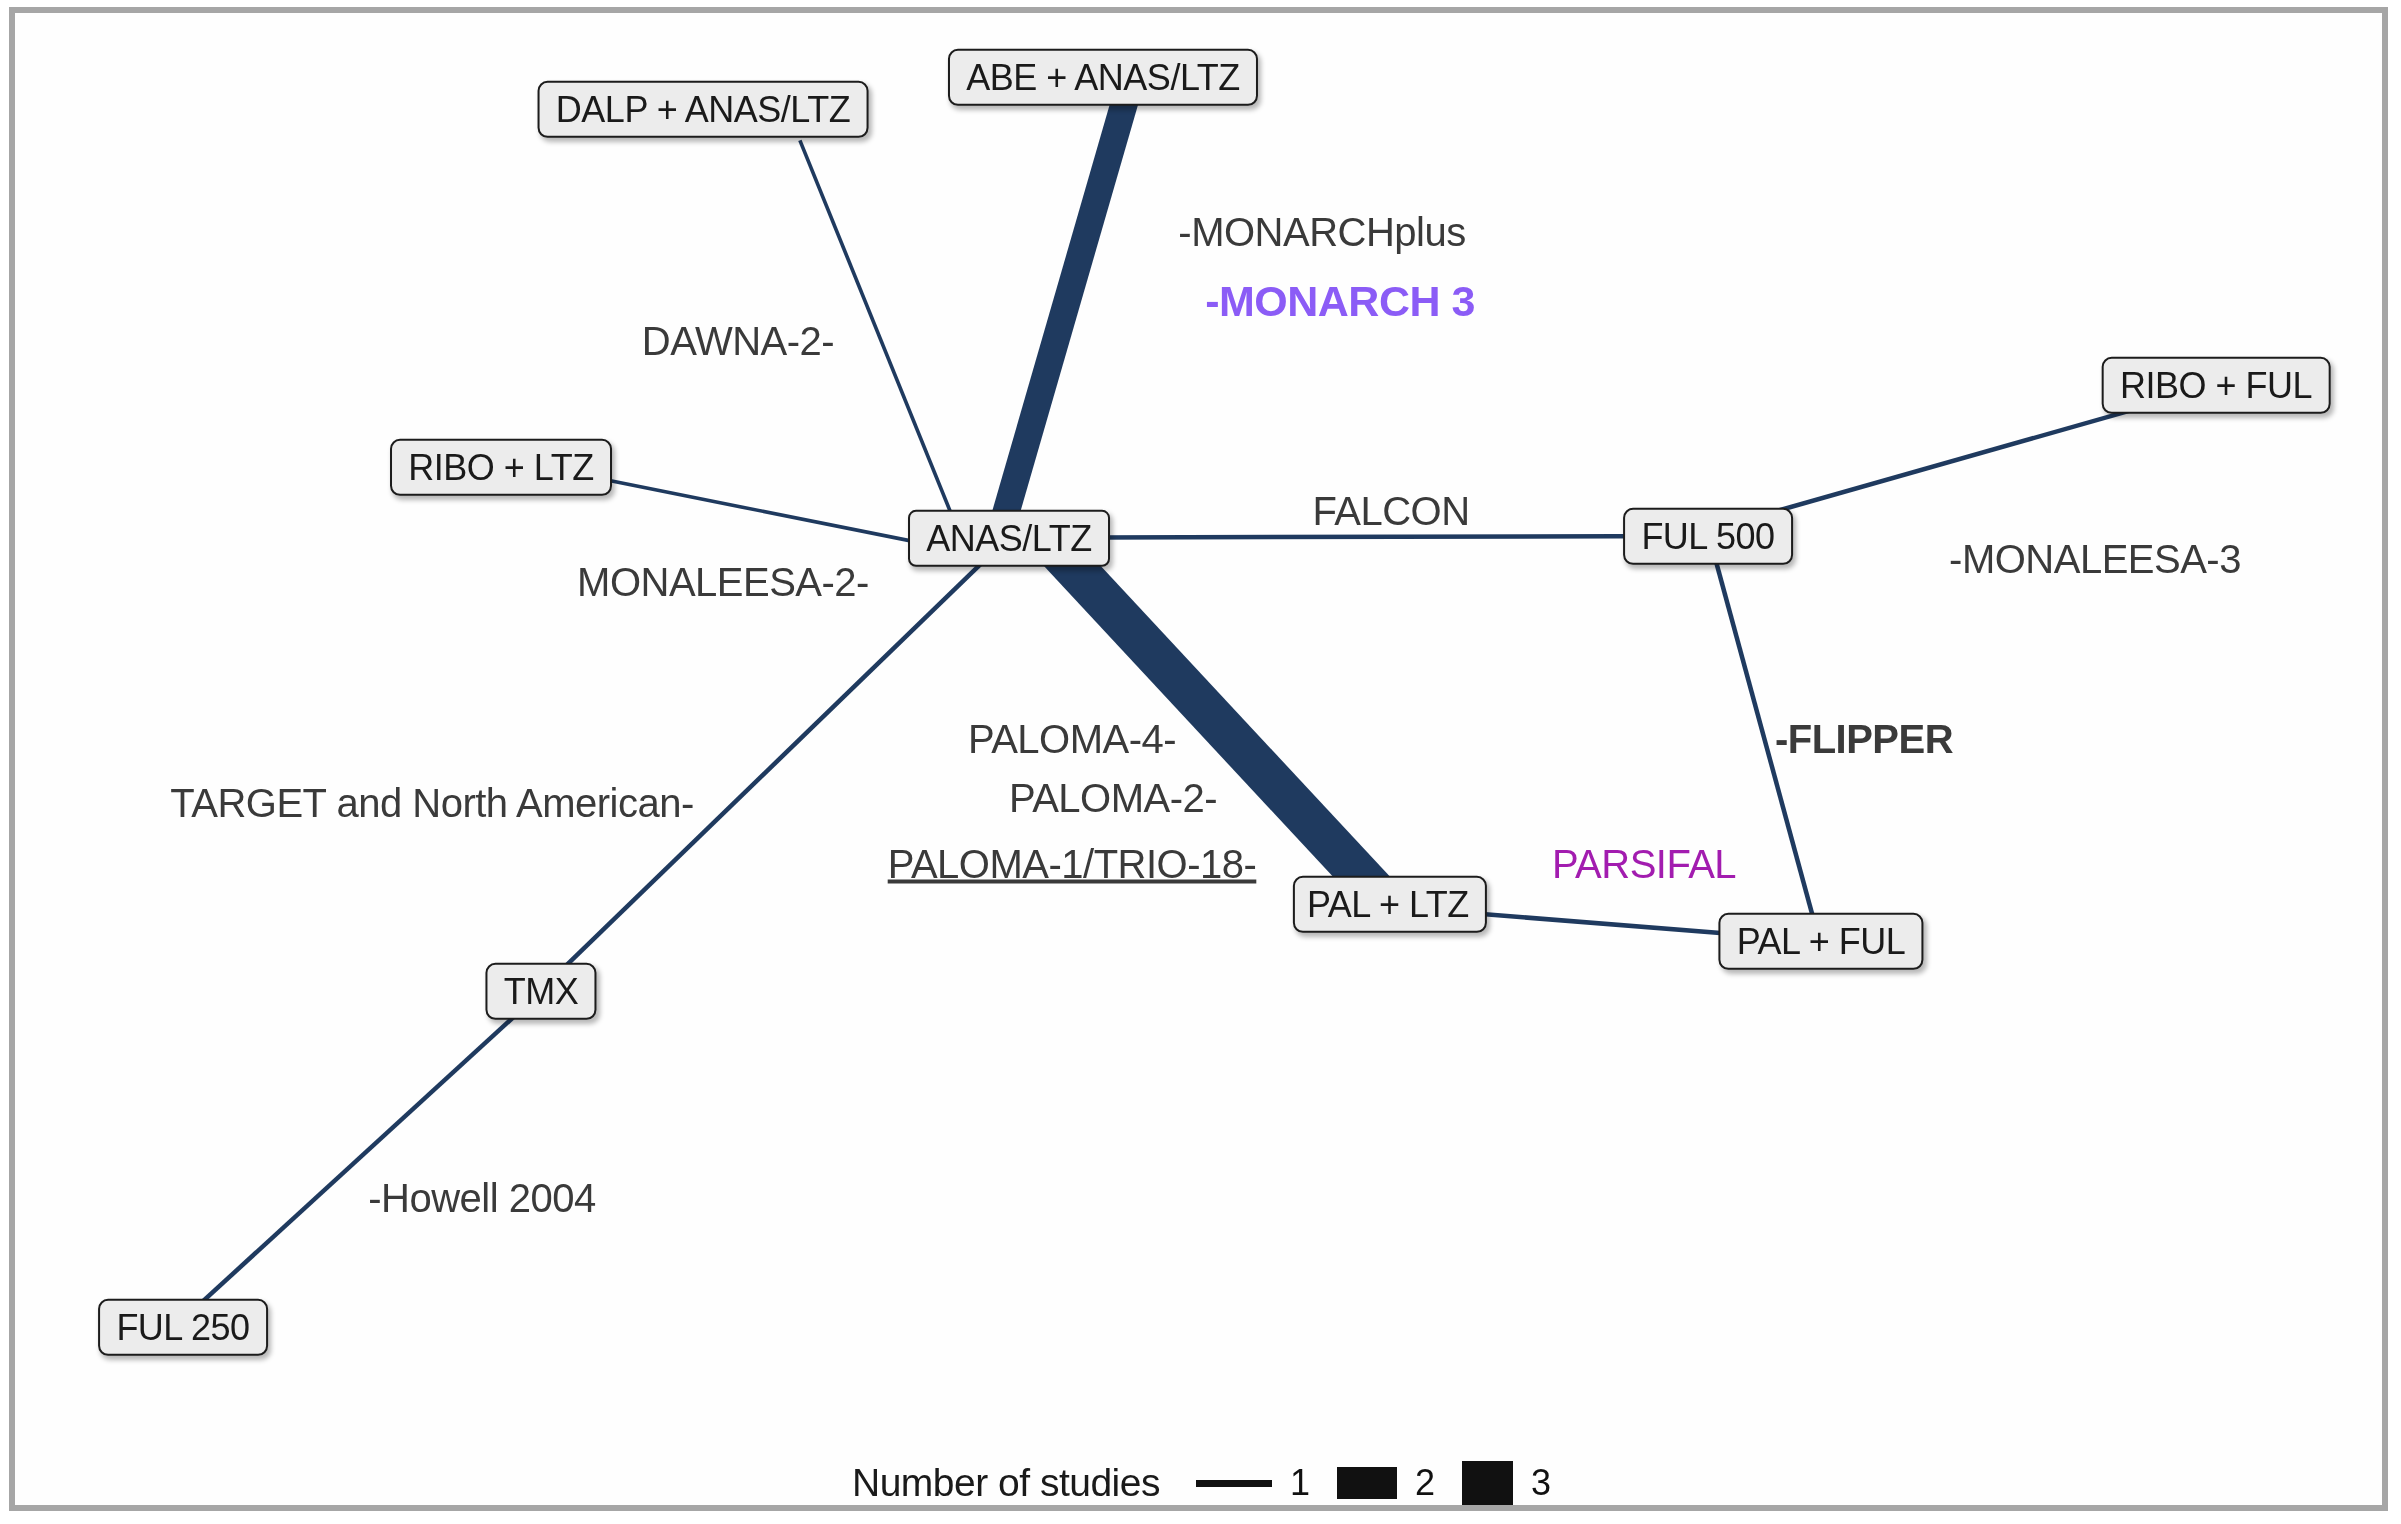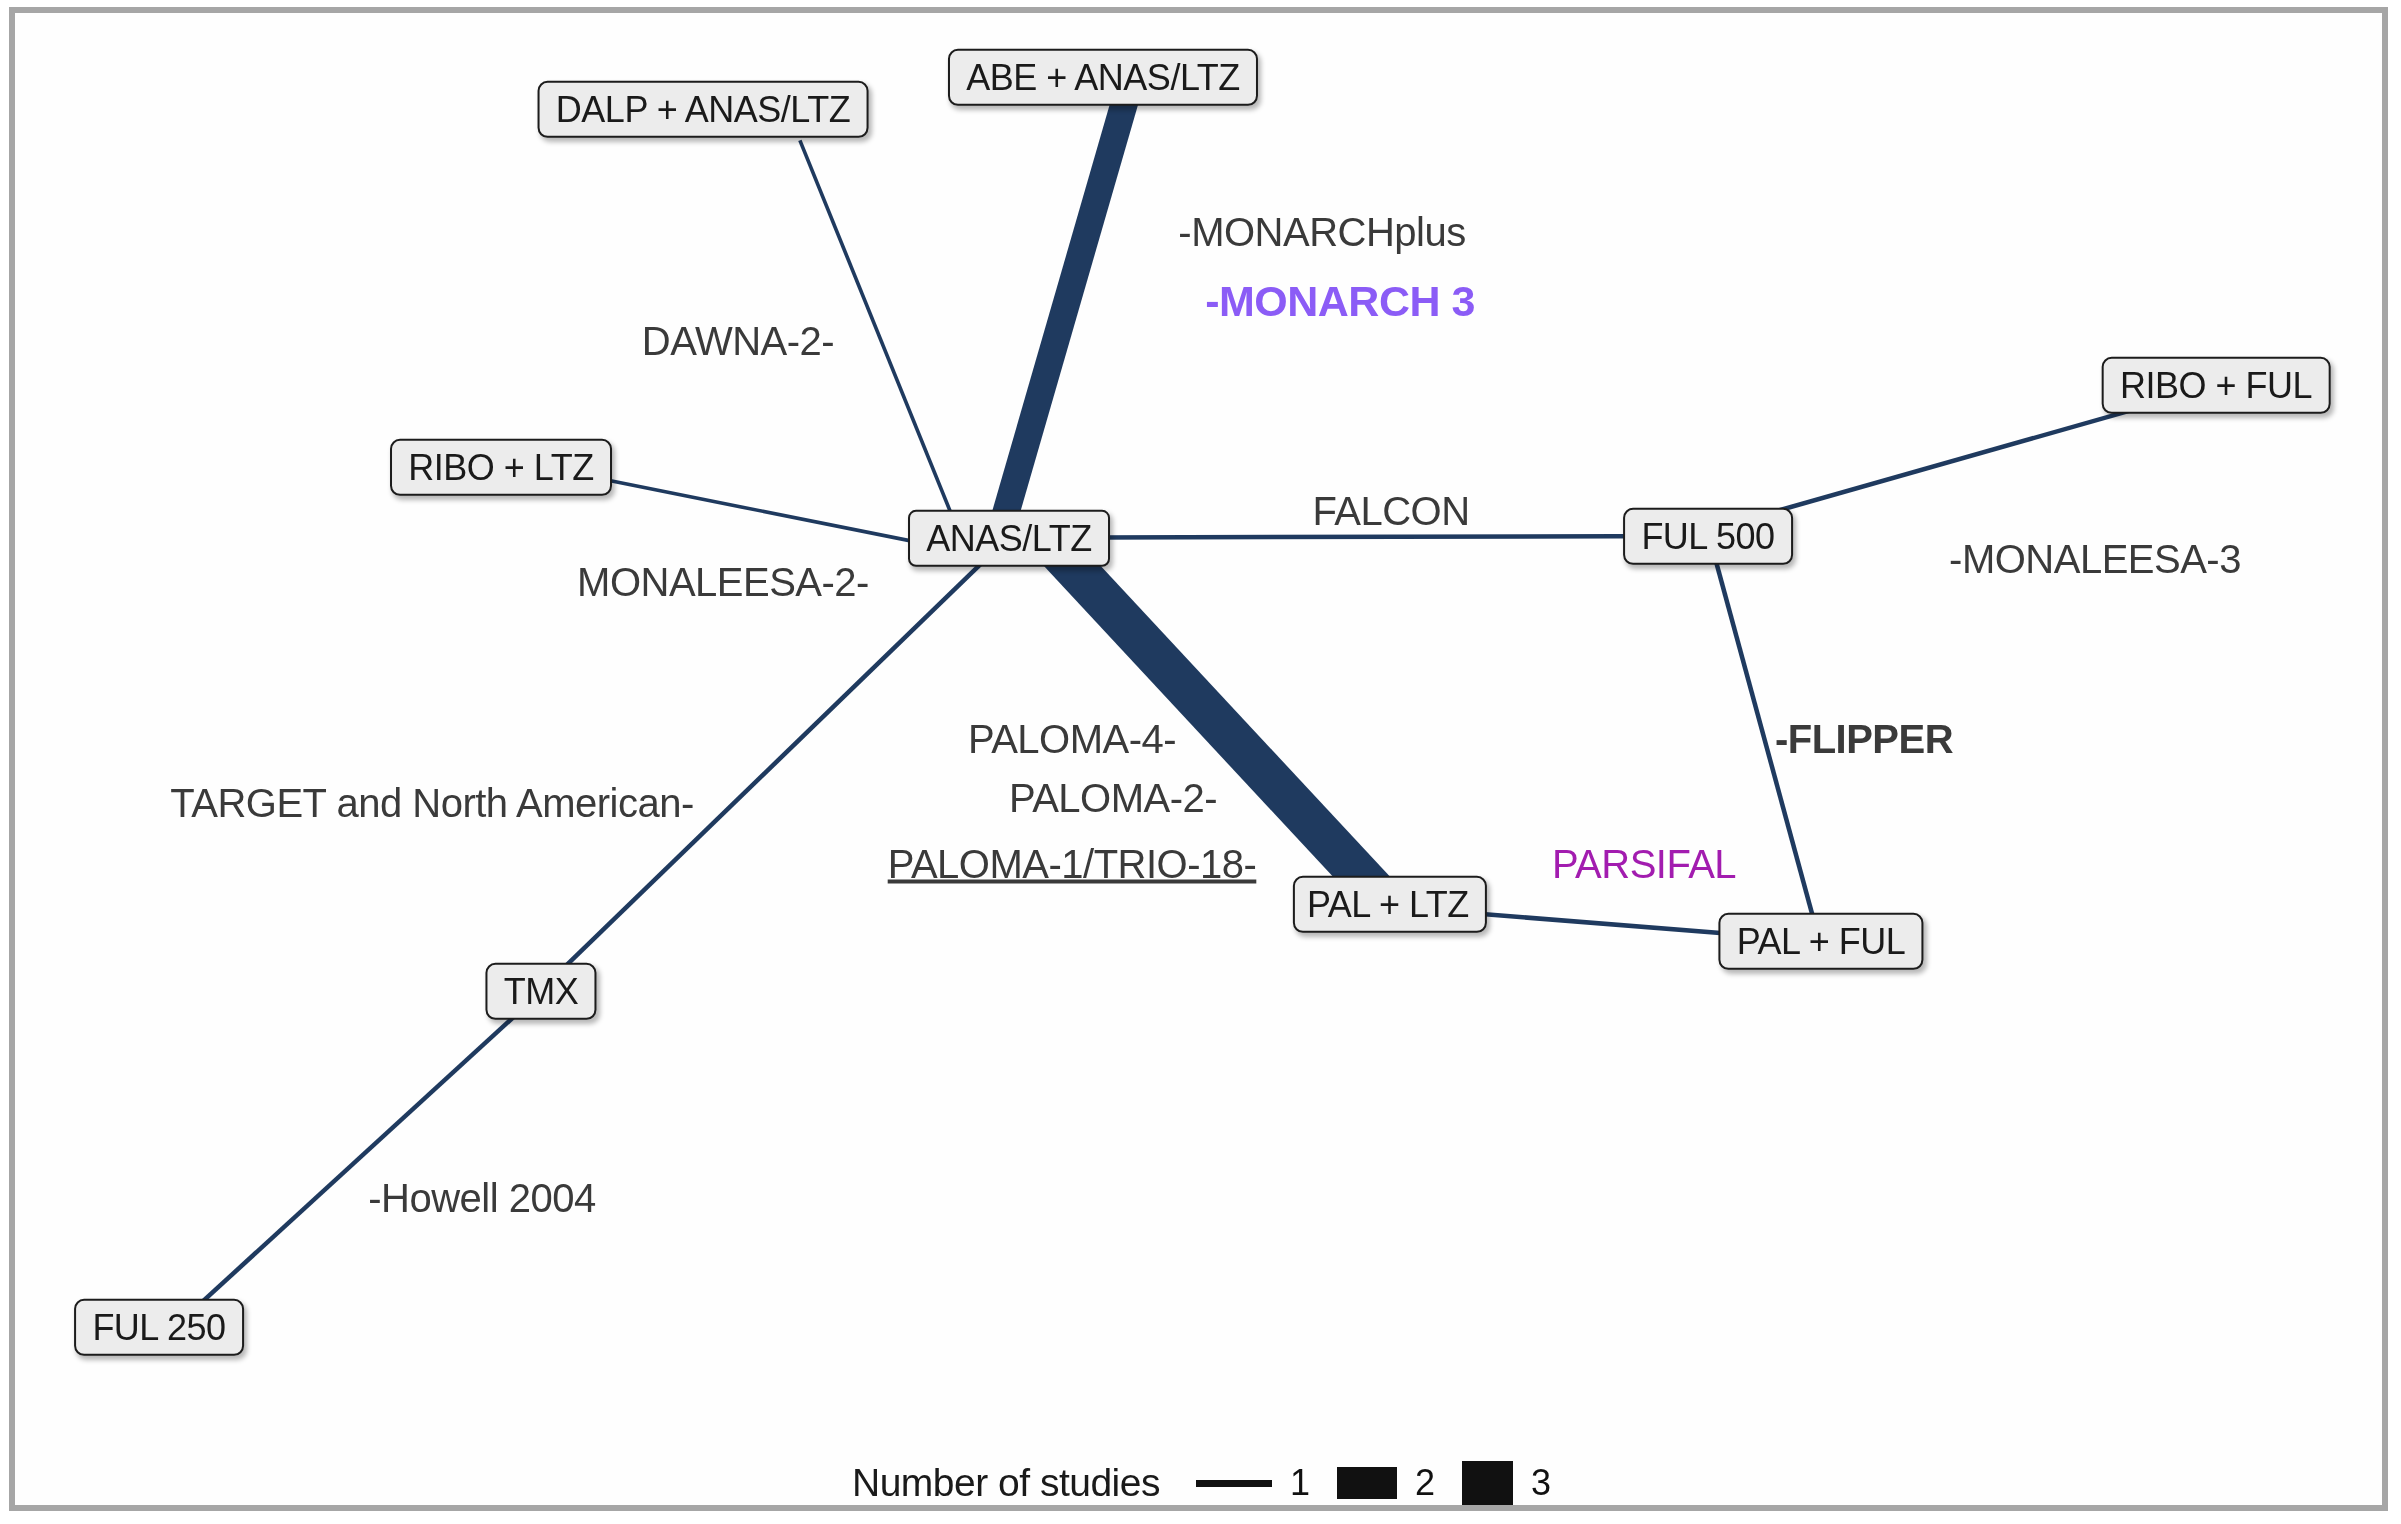--- a/index.html
+++ b/index.html
@@ -72,21 +72,21 @@
     <div>
         <div class="node" style="left: 1088px; top: 64px;">ABE + ANAS/LTZ</div>
         <div class="node" style="left: 688px; top: 96px;">DALP + ANAS/LTZ</div>
         <div class="node" style="left: 486px; top: 454px;">RIBO + LTZ</div>
         <div class="node" style="left: 994px; top: 525px; border-radius: 8px;">ANAS/LTZ</div>
         <div class="node" style="left: 1693px; top: 523px; text-align: right;">FUL 500</div>
         <div class="node" style="left: 2201px; top: 372px;">RIBO + FUL</div>
         <div class="node" style="left: 1375px; top: 891px; padding-left: 12px;">PAL + LTZ</div>
         <div class="node" style="left: 1806px; top: 928px;">PAL + FUL</div>
         <div class="node" style="left: 526px; top: 978px;">TMX</div>
-        <div class="node" style="left: 144px; top: 1314px;">FUL 250</div>
+        <div class="node" style="left: 168px; top: 1314px;">FUL 250</div>
       </div>
     <div class="legend">
       <span class="legend-title">Number of studies</span>
       <span style="display:flex;align-items:center;">
           <span class="legend-item">
             <span class="legend-swatch sw-line" style="background: rgb(17, 17, 17);"></span>
             <span class="legend-num">1</span>
           </span>
           <span class="legend-item">
             <span class="legend-swatch sw-rect" style="background: rgb(17, 17, 17);"></span>

